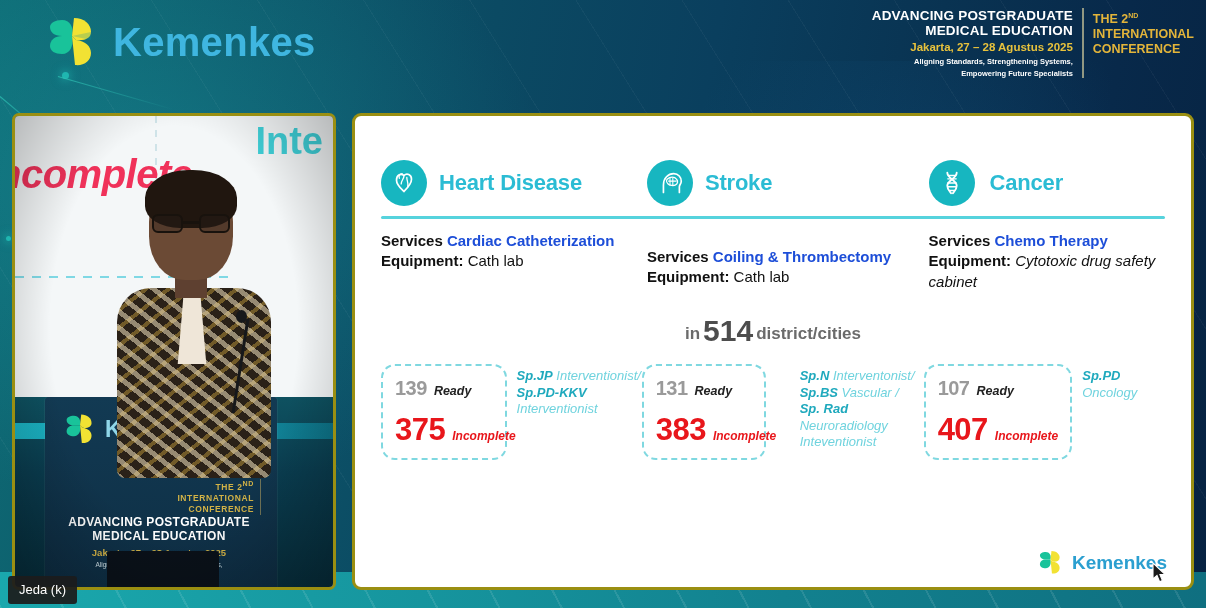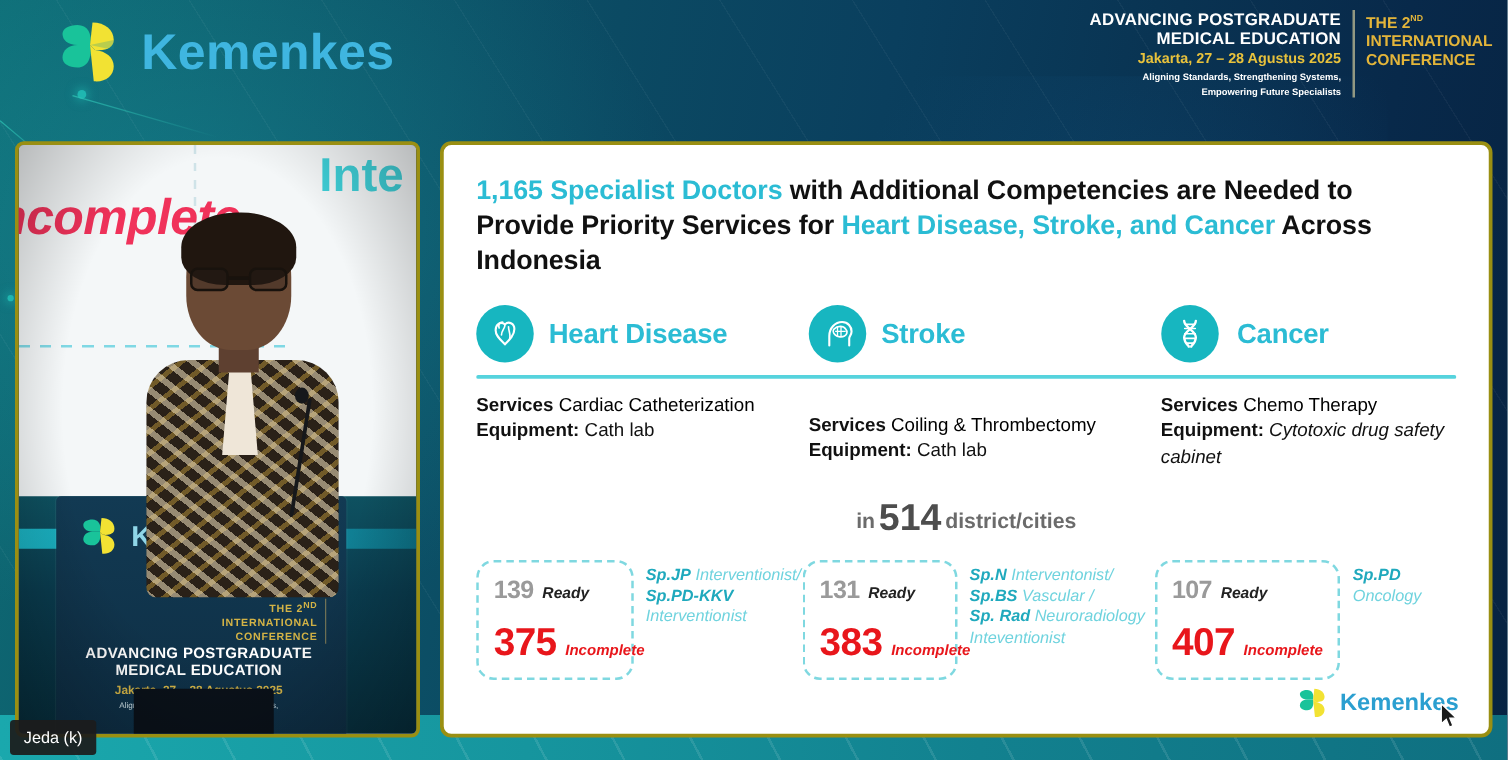--- a/index.html
+++ b/index.html
@@ -187,30 +187,30 @@
   .cat-title { font-size: 22px; font-weight: bold; color: #2bbcd4; letter-spacing: -.2px; }
 
   .rule { height: 2.5px; background: #56d3dd; margin-top: 10px; border-radius: 2px; }
 
   .svcs { display: flex; margin-top: 12px; }
   .svc { font-size: 15px; color: #111; line-height: 20.5px; }
   .svc.s1 { width: 270px; }
   .svc.s2 { width: 286px; margin-top: 16px; }
   .svc.s3 { width: 240px; }
   .svc b { font-weight: bold; }
-  .svc .tl { color: #000000; font-weight: normal; }
+  .svc .tl { color: #1d4ed8; font-weight: bold; }
   .svc .it { font-style: italic; }
 
   .district { text-align: center; margin-top: 22px; color: #6b6b6b; font-size: 17px; font-weight: bold; }
   .district .num { font-size: 30px; font-weight: bold; color: #4d4d4d; vertical-align: -2px; margin: 0 3px; }
 
   .stats { display: flex; margin-top: 16px; }
   .stat { display: flex; align-items: flex-start; }
   .stat.t1 { width: 270px; }
-  .stat.t2 { width: 292px; }
+  .stat.t2 { width: 292px; gap: 24px; }
   .stat.t3 { width: 250px; }
   .stat-card {
     border: 2px dashed #7fd8e0; border-radius: 14px;
     padding: 11px 12px 10px; min-width: 124px;
   }
   .row1, .row2 { display: flex; align-items: baseline; gap: 7px; white-space: nowrap; }
   .row2 { margin-top: 12px; }
   .big-gray { font-size: 20px; font-weight: bold; color: #9a9a9a; letter-spacing: -.5px; }
   .big-red { font-size: 31px; font-weight: bold; color: #e8161b; letter-spacing: -.5px; }
   .lbl-ready { font-size: 12.5px; font-weight: bold; font-style: italic; color: #222; }
@@ -327,23 +327,20 @@
     <div class="mic"></div>
   </div>
 
   <div class="vp-vignette"></div>
 </div>
 
 <div class="tooltip">Jeda (k)</div>
 
 <div class="slide-panel">
 
-  <div class="headline">
-    <span class="tl">1,165 Specialist Doctors</span><span> with Additional Competencies are Needed to Provide Priority Services for </span><span class="tl">Heart Disease, Stroke, and Cancer</span><span> Across Indonesia</span>
-  </div>
 
   <div class="cats">
     <div class="cat c1">
       <span class="cat-icon">
         <svg width="30" height="30" viewBox="0 0 32 32">
           <path d="M8 13 C8 8 12 5 16 8 C19 5 24 7 24 12 C24 17 20 21 16 25 C12 21 8 18 8 13 Z" fill="none" stroke="#ffffff" stroke-width="1.8"></path>
           <path d="M16 8 C16 12 13 13 13 17 M19 10 C19 14 21 16 20 20 M11 11 C10 8 12 6 14 6" fill="none" stroke="#ffffff" stroke-width="1.4" stroke-linecap="round"></path>
         </svg>
       </span>
       <span class="cat-title">Heart Disease</span>

